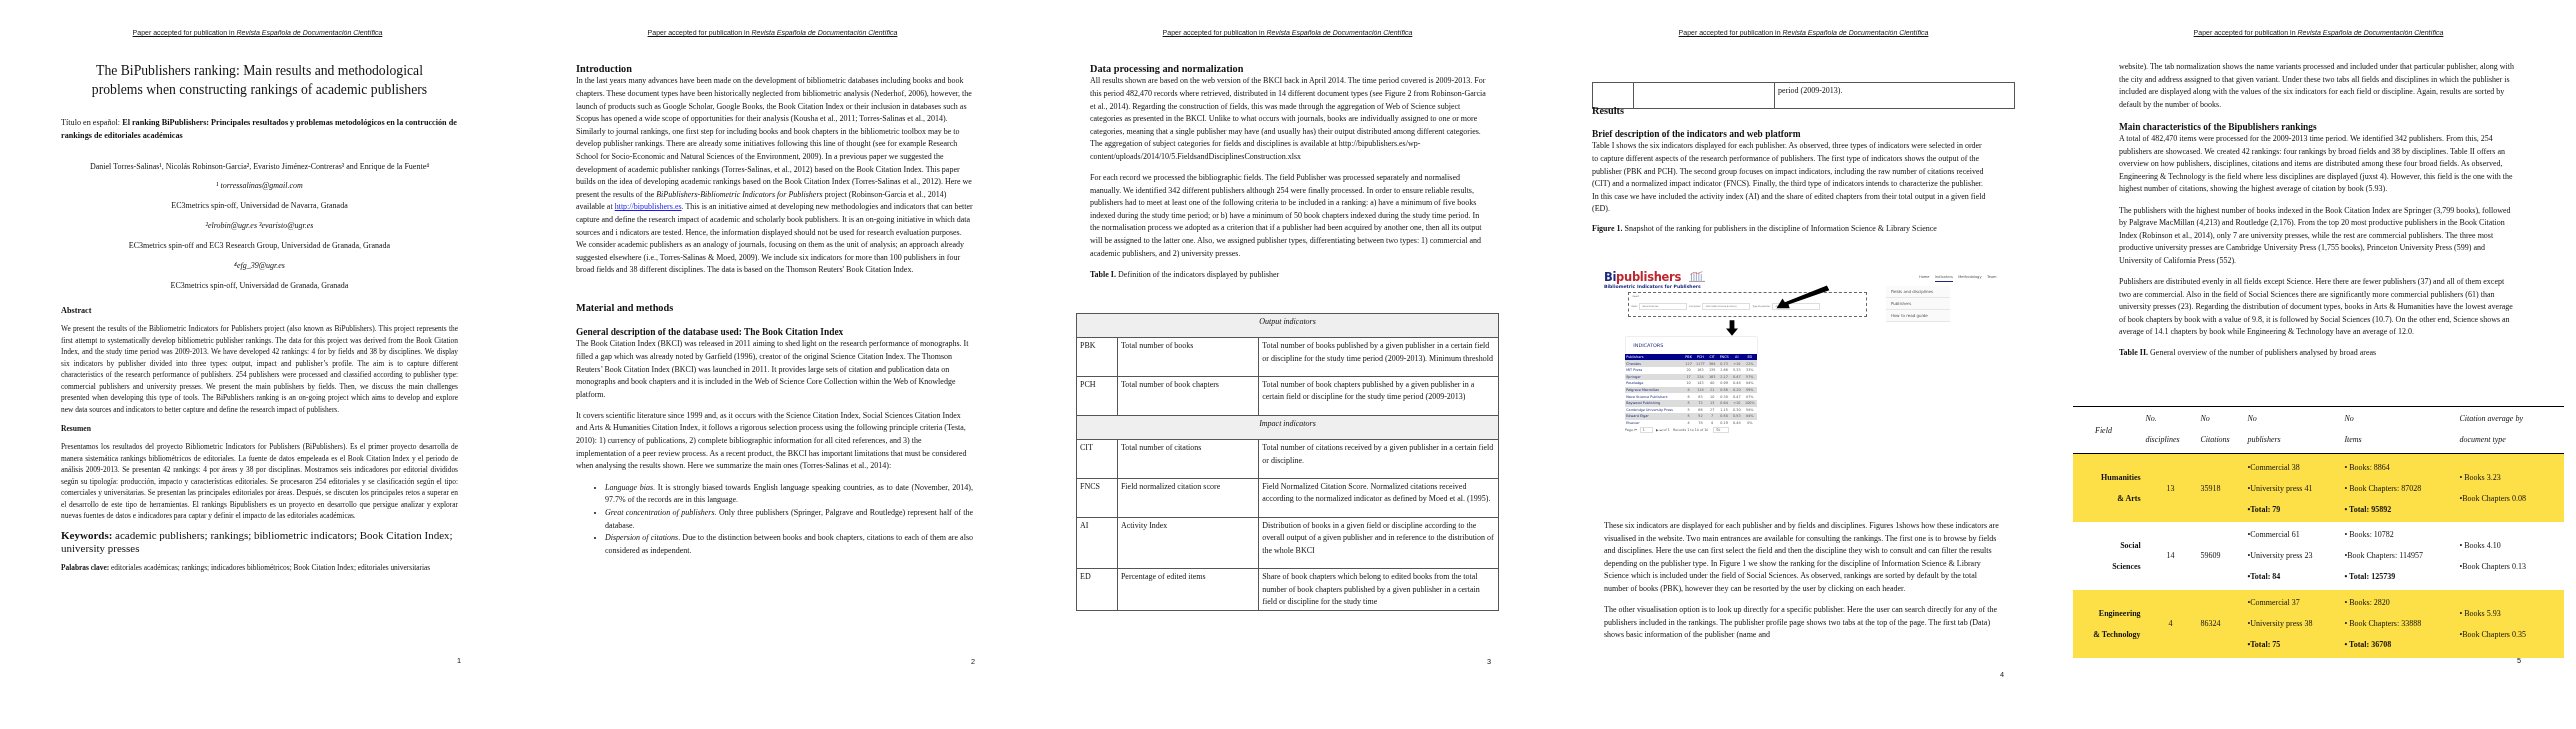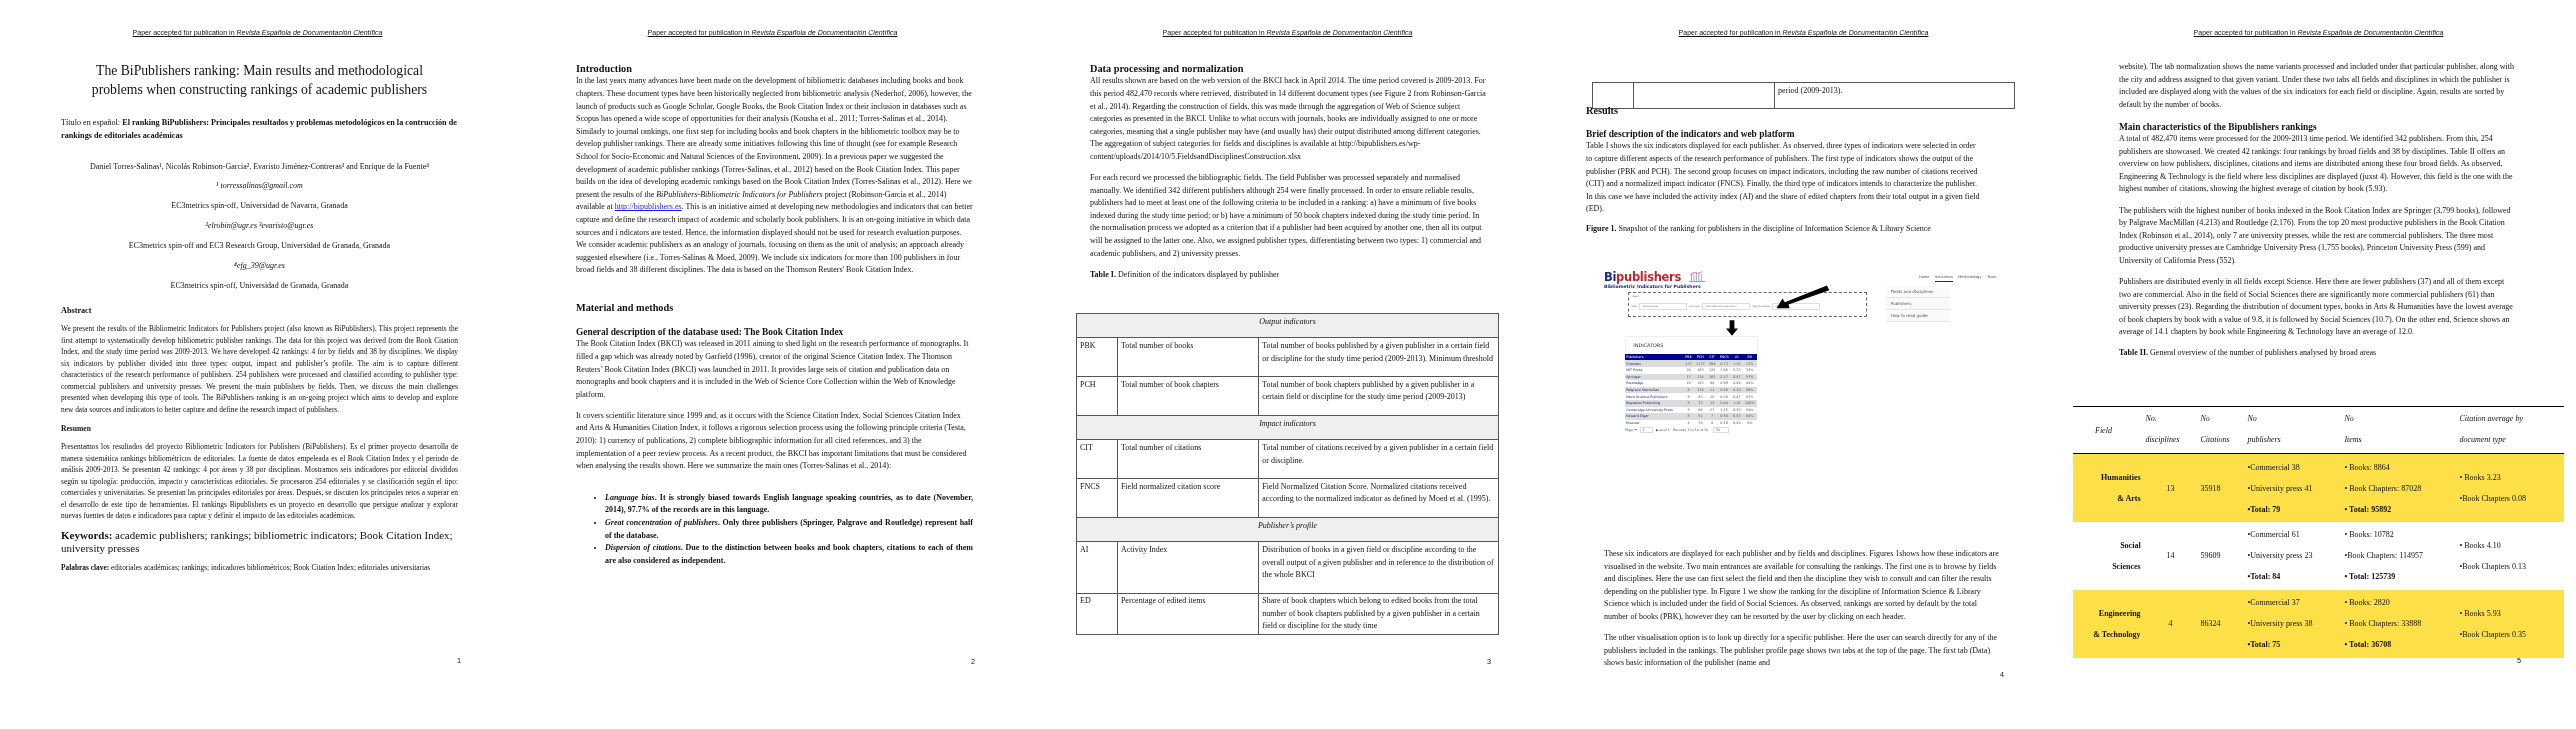--- a/index.html
+++ b/index.html
@@ -86,21 +86,21 @@
 
 <div class="page p2">
   <div class="runhead"><span>Paper accepted for publication in </span><i>Revista Española de Documentación Científica</i></div>
   <div class="col" style="top:62px;">
     <h2>Introduction</h2>
     <p class="txt"><span>In the last years many advances have been made on the development of bibliometric databases including books and book chapters. These document types have been historically neglected from bibliometric analysis (Nederhof, 2006), however, the launch of products such as Google Scholar, Google Books, the Book Citation Index or their inclusion in databases such as Scopus has opened a wide scope of opportunities for their analysis (Kousha et al., 2011; Torres-Salinas et al., 2014). Similarly to journal rankings, one first step for including books and book chapters in the bibliometric toolbox may be to develop publisher rankings. There are already some initiatives following this line of thought (see for example Research School for Socio-Economic and Natural Sciences of the Environment, 2009). In a previous paper we suggested the development of academic publisher rankings (Torres-Salinas, et al., 2012) based on the Book Citation Index. This paper builds on the idea of developing academic rankings based on the Book Citation Index (Torres-Salinas et al., 2012). Here we present the results of the </span><i>BiPublishers-Bibliometric Indicators for Publishers</i><span> project (Robinson-Garcia et al., 2014) available at </span><a class="link">http://bipublishers.es</a><span>. This is an initiative aimed at developing new methodologies and indicators that can better capture and define the research impact of academic and scholarly book publishers. It is an on-going initiative in which data sources and i ndicators are tested. Hence, the information displayed should not be used for research evaluation purposes. We consider academic publishers as an analogy of journals, focusing on them as the unit of analysis; an approach already suggested elsewhere (i.e., Torres-Salinas &amp; Moed, 2009). We include six indicators for more than 100 publishers in four broad fields and 38 different disciplines. The data is based on the Thomson Reuters' Book Citation Index.</span></p>
     <h2 style="margin-top:24px;">Material and methods</h2>
     <h3 style="margin-top:12px;">General description of the database used: The Book Citation Index</h3>
     <p class="txt">The Book Citation Index (BKCI) was released in 2011 aiming to shed light on the research performance of monographs. It filled a gap which was already noted by Garfield (1996), creator of the original Science Citation Index. The Thomson Reuters’ Book Citation Index (BKCI) was launched in 2011. It provides large sets of citation and publication data on monographs and book chapters and it is included in the Web of Science Core Collection within the Web of Knowledge platform.</p>
     <p class="txt" style="margin-top:8.5px;">It covers scientific literature since 1999 and, as it occurs with the Science Citation Index, Social Sciences Citation Index and Arts &amp; Humanities Citation Index, it follows a rigorous selection process using the following principle criteria (Testa, 2010): 1) currency of publications, 2) complete bibliographic information for all cited references, and 3) the implementation of a peer review process. As a recent product, the BKCI has important limitations that must be considered when analysing the results shown. Here we summarize the main ones (Torres-Salinas et al., 2014):</p>
-    <ul class="bul" style="margin-top:19px;font-weight:bold;">
+    <ul class="bul" style="margin-top:9px;">
       <li><i>Language bias</i><span>. It is strongly biased towards English language speaking countries, as to date (November, 2014), 97.7% of the records are in this language.</span></li>
       <li><i>Great concentration of publishers</i><span>. Only three publishers (Springer, Palgrave and Routledge) represent half of the database.</span></li>
       <li><i>Dispersion of citations</i><span>. Due to the distinction between books and book chapters, citations to each of them are also considered as independent.</span></li>
     </ul>
   </div>
   <div class="pagenum" style="left:456px;top:657px;">2</div>
 </div>
 
 <div class="page p3">
   <div class="runhead"><span>Paper accepted for publication in </span><i>Revista Española de Documentación Científica</i></div>
@@ -135,23 +135,20 @@
         </tr>
     <tr>
           <td>CIT</td>
           <td>Total number of citations</td>
           <td>Total number of citations received by a given publisher in a certain field or discipline.</td>
         </tr>
     <tr>
           <td>FNCS</td>
           <td>Field normalized citation score</td>
           <td>Field Normalized Citation Score. Normalized citations received according to the normalized indicator as defined by Moed et al. (1995).</td>
-        </tr>
-    <tr class="sec">
-          <td colspan="3">Publisher’s profile</td>
         </tr>
     <tr>
           <td>AI</td>
           <td>Activity Index</td>
           <td>Distribution of books in a given field or discipline according to the overall output of a given publisher and in reference to the distribution of the whole BKCI</td>
         </tr>
     <tr>
           <td style="padding-bottom:1.2px">ED</td>
           <td style="padding-bottom:1.2px">Percentage of edited items</td>
           <td style="padding-bottom:1.2px">Share of book chapters which belong to edited books from the total number of book chapters published by a given publisher in a certain field or discipline for the study time</td>
@@ -170,21 +167,21 @@
         <col style="width:241px">
       </colgroup>
     <tbody>
         <tr>
           <td></td>
           <td></td>
           <td>period (2009-2013).</td>
         </tr>
   </tbody>
     </table>
-  <div class="col" style="top:104px;left:40px;">
+  <div class="col" style="top:104px;left:46px;">
     <h2>Results</h2>
     <h3 style="margin-top:11px;">Brief description of the indicators and web platform</h3>
     <p class="txt">Table I shows the six indicators displayed for each publisher. As observed, three types of indicators were selected in order to capture different aspects of the research performance of publishers. The first type of indicators shows the output of the publisher (PBK and PCH). The second group focuses on impact indicators, including the raw number of citations received (CIT) and a normalized impact indicator (FNCS). Finally, the third type of indicators intends to characterize the publisher. In this case we have included the activity index (AI) and the share of edited chapters from their total output in a given field (ED).</p>
     <p class="txt just" style="margin-top:7.3px;"><b>Figure 1.</b><span> Snapshot of the ranking for publishers in the discipline of Information Science &amp; Library Science</span></p>
   </div>
 
   <div class="fig">
     <div>
       <span class="brand"><span class="bi">Bi</span><span class="pub">publishers</span></span>
       <svg width="16" height="11" style="vertical-align:-1.2px;margin-left:6px" viewBox="0 0 26 18">
@@ -338,21 +335,21 @@
       <span>⏮</span>
       <span class="pg">1</span>
       <span>▶</span>
       <span>⏭</span>
       <span>of 1</span>&nbsp;&nbsp;
       <span>Records 1 to 10 of 10</span>&nbsp;&nbsp;
       <span class="pg">50</span>
     </div>
   </div>
 
-  <div class="col" style="top:548px;left:58px;">
+  <div class="col" style="top:520px;left:58px;">
     <p class="txt">These six indicators are displayed for each publisher and by fields and disciplines. Figures 1shows how these indicators are visualised in the website. Two main entrances are available for consulting the rankings. The first one is to browse by fields and disciplines. Here the use can first select the field and then the discipline they wish to consult and can filter the results depending on the publisher type. In Figure 1 we show the ranking for the discipline of Information Science &amp; Library Science which is included under the field of Social Sciences. As observed, rankings are sorted by default by the total number of books (PBK), however they can be resorted by the user by clicking on each header.</p>
     <p class="txt" style="margin-top:8.5px;">The other visualisation option is to look up directly for a specific publisher. Here the user can search directly for any of the publishers included in the rankings. The publisher profile page shows two tabs at the top of the page. The first tab (Data) shows basic information of the publisher (name and</p>
   </div>
   <div class="pagenum" style="left:454px;top:670px;">4</div>
 </div>
 
 <div class="page p5">
   <div class="runhead"><span>Paper accepted for publication in </span><i>Revista Española de Documentación Científica</i></div>
   <div class="col" style="top:61px;left:58px;">
     <p class="txt">website). The tab normalization shows the name variants processed and included under that particular publisher, along with the city and address assigned to that given variant. Under these two tabs all fields and disciplines in which the publisher is included are displayed along with the values of the six indicators for each field or discipline. Again, results are sorted by default by the number of books.</p>

